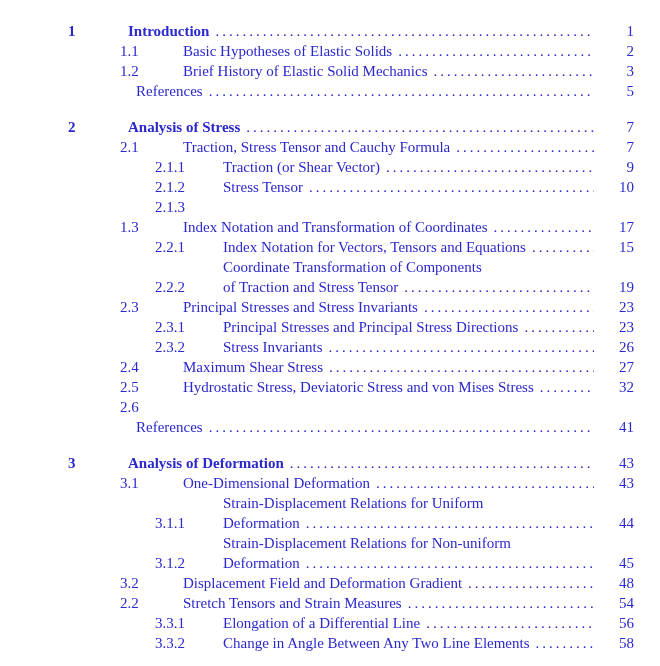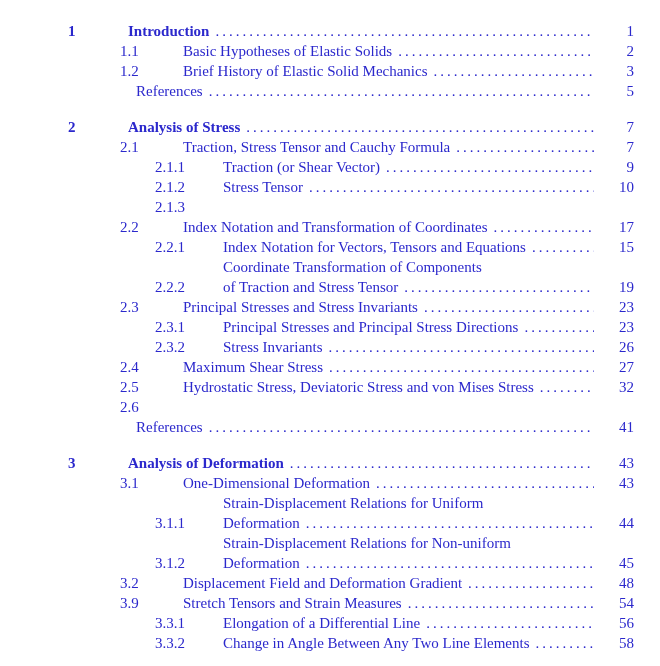--- a/index.html
+++ b/index.html
@@ -140,21 +140,21 @@
           <span class="t">Stress Tensor</span>
           <span class="leader"></span>
           <span class="pg">10</span>
         </span>
       </span>
     </div>
     <div class="row lvl-subsection">
       <span class="num">2.1.3</span>
     </div>
     <div class="row lvl-section">
-      <span class="num">2.2</span>
+      <span class="num">1.3</span>
       <span class="body">
         <span class="line">
           <span class="t">Index Notation and Transformation of Coordinates</span>
           <span class="leader"></span>
           <span class="pg">17</span>
         </span>
       </span>
     </div>
     <div class="row lvl-subsection">
       <span class="num">2.2.1</span>
@@ -291,21 +291,21 @@
       <span class="num">3.2</span>
       <span class="body">
         <span class="line">
           <span class="t">Displacement Field and Deformation Gradient</span>
           <span class="leader"></span>
           <span class="pg">48</span>
         </span>
       </span>
     </div>
     <div class="row lvl-section">
-      <span class="num">3.9</span>
+      <span class="num">2.2</span>
       <span class="body">
         <span class="line">
           <span class="t">Stretch Tensors and Strain Measures</span>
           <span class="leader"></span>
           <span class="pg">54</span>
         </span>
       </span>
     </div>
     <div class="row lvl-subsection">
       <span class="num">3.3.1</span>

